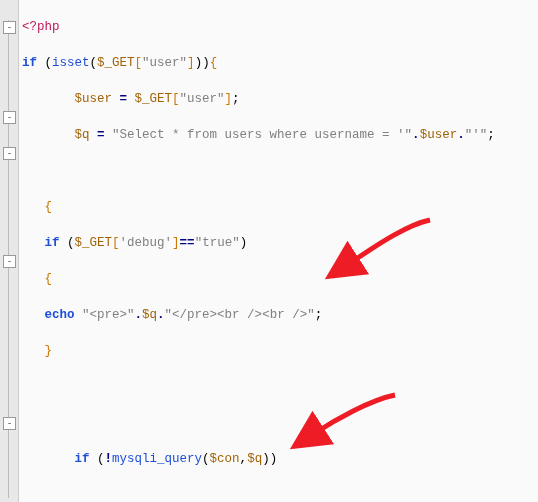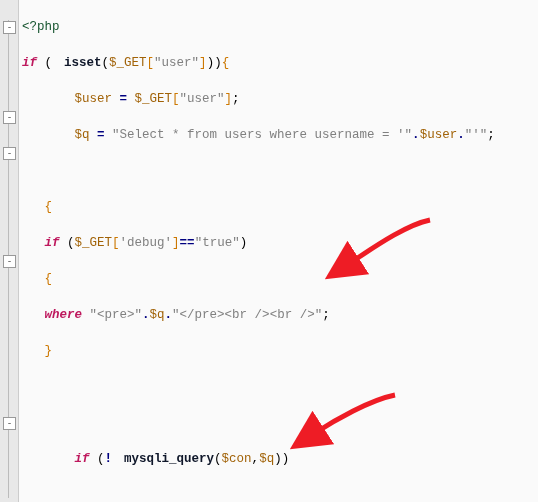--- a/index.html
+++ b/index.html
@@ -52,27 +52,27 @@
     left: 20px;
     top: 0;
     right: 0;
     padding-left: 2px;
     white-space: pre;
   }
   .line {
     height: 18px;
     white-space: pre;
   }
-  .kw   { color: #be185d; font-weight: bold; font-style: italic; }
-  .func { color: #0f172a; font-weight: bold; margin-left: 12px; }
+  .kw   { color: #1d4ed8; font-weight: bold; }
+  .func { color: #1d4ed8; font-weight: normal; }
   .var  { color: #a16207; }
   .str  { color: #808080; }
   .brk  { color: #cc7700; }
   .op   { color: #000080; font-weight: bold; }
-  .tag  { color: #14532d; }
+  .tag  { color: #be185d; }
 
   .arrow {
     position: absolute;
     pointer-events: none;
   }
   .arrow svg { overflow: visible; }
 </style>
 </head>
 <body>
 
@@ -89,21 +89,21 @@
 
   <div class="code">
 <div class="line"><span class="tag">&lt;?php</span></div>
 <div class="line"><span class="kw">if</span><span> (</span><span class="func">isset</span><span>(</span><span class="var">$_GET</span><span class="brk">[</span><span class="str">"user"</span><span class="brk">]</span><span>)</span><span>)</span><span class="brk">{</span></div>
 <div class="line">       <span class="var">$user</span><span class="op"> = </span><span class="var">$_GET</span><span class="brk">[</span><span class="str">"user"</span><span class="brk">]</span><span>;</span></div>
 <div class="line">       <span class="var">$q</span><span class="op"> = </span><span class="str">"Select * from users where username = '"</span><span class="op">.</span><span class="var">$user</span><span class="op">.</span><span class="str">"'"</span><span>;</span></div>
 <div class="line"></div>
 <div class="line">   <span class="brk">{</span></div>
 <div class="line">   <span class="kw">if</span><span> (</span><span class="var">$_GET</span><span class="brk">[</span><span class="str">'debug'</span><span class="brk">]</span><span class="op">==</span><span class="str">"true"</span><span>)</span></div>
 <div class="line">   <span class="brk">{</span></div>
-<div class="line">   <span class="kw">where</span><span> </span><span class="str">"&lt;pre&gt;"</span><span class="op">.</span><span class="var">$q</span><span class="op">.</span><span class="str">"&lt;/pre&gt;&lt;br /&gt;&lt;br /&gt;"</span><span>;</span></div>
+<div class="line">   <span class="kw">echo</span><span> </span><span class="str">"&lt;pre&gt;"</span><span class="op">.</span><span class="var">$q</span><span class="op">.</span><span class="str">"&lt;/pre&gt;&lt;br /&gt;&lt;br /&gt;"</span><span>;</span></div>
 <div class="line">   <span class="brk">}</span></div>
 <div class="line"></div>
 <div class="line"></div>
 <div class="line">       <span class="kw">if</span><span> (</span><span class="op">!</span><span class="func">mysqli_query</span><span>(</span><span class="var">$con</span><span>,</span><span class="var">$q</span><span>)</span><span>)</span></div>
 
 
 
 
 
 

